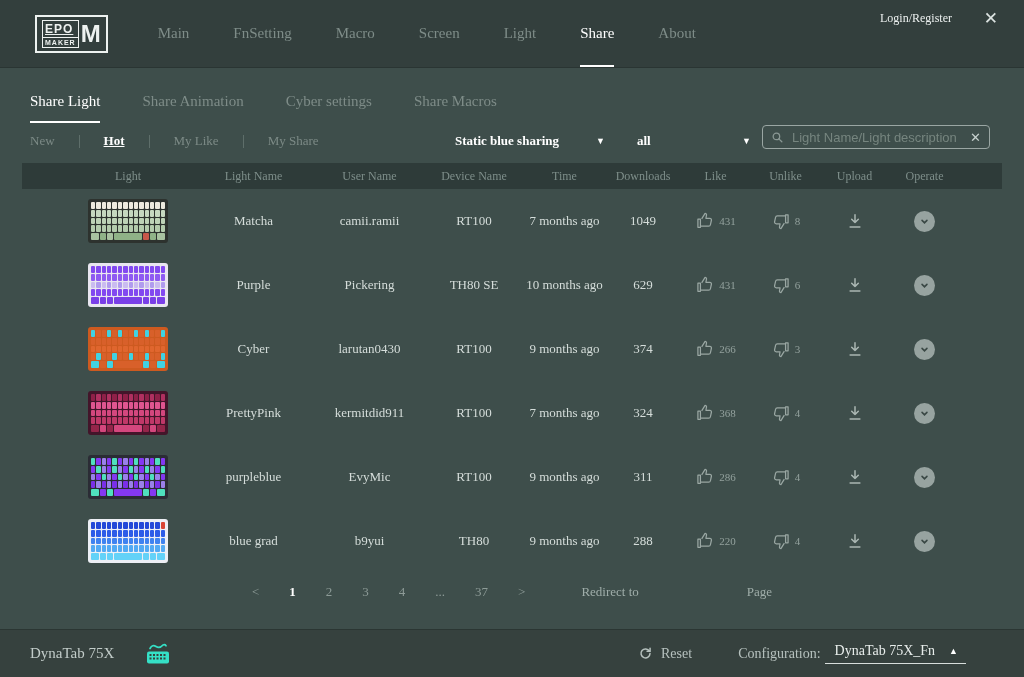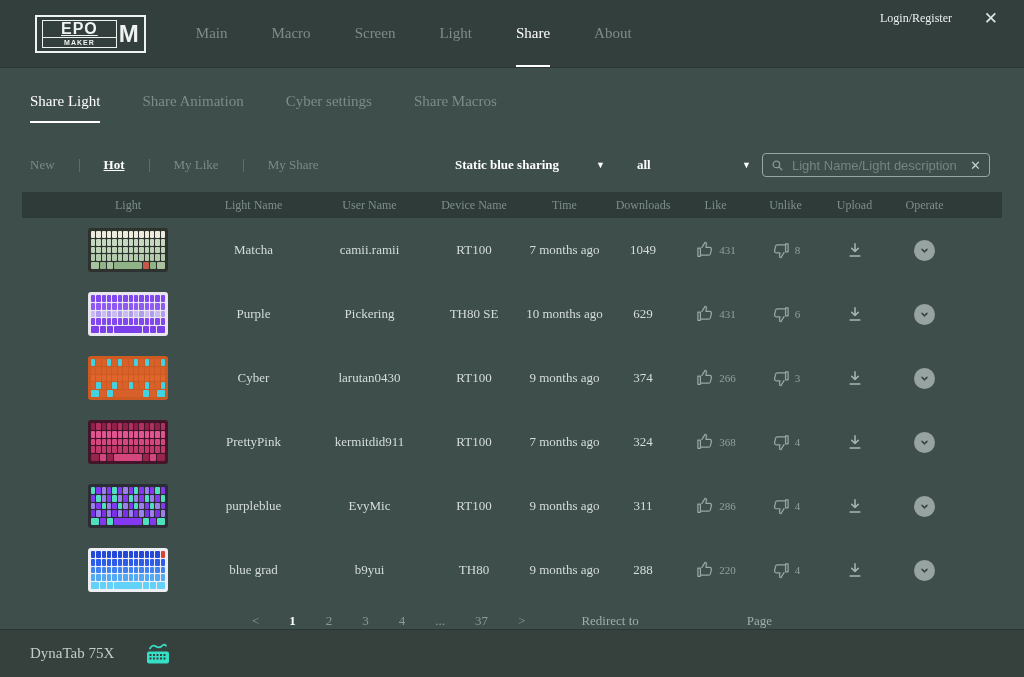--- a/index.html
+++ b/index.html
@@ -14,40 +14,40 @@
     position:relative;height:67px;background:#333F3D;
     border-bottom:1px solid #2A3533;
     display:flex;align-items:center;
   }
   .logo{
     margin-left:35px;display:flex;align-items:stretch;
     border:2px solid #EEF2F0;padding:3px 5px;color:#EEF2F0;
     font-family:"Liberation Sans",sans-serif;height:38px;box-sizing:border-box;
   }
   .logo-left{display:flex;flex-direction:column;justify-content:space-between;}
-  .logo-epo{font-size:16px;font-weight:bold;letter-spacing:1px;line-height:16px;border:1px solid #EEF2F0;padding:0 18px;border-bottom:none;text-decoration:underline;}
+  .logo-epo{font-size:12px;font-weight:bold;letter-spacing:1px;line-height:16px;border:1px solid #EEF2F0;padding:0 2px;border-bottom:none;text-decoration:underline;}
   .logo-maker{font-size:7px;font-weight:bold;letter-spacing:1px;border:1px solid #EEF2F0;padding:1px 2px;text-align:center;}
   .logo-m{font-size:24px;font-weight:bold;line-height:28px;margin-left:2px;}
   .nav{display:flex;align-items:center;height:100%;margin-left:50px;gap:44px;}
   .nav-item{
     position:relative;height:100%;display:flex;align-items:center;
     font-size:15px;color:#7E8C88;cursor:pointer;white-space:nowrap;
   }
   .nav-item.active{color:#FFFFFF;}
   .nav-item.active::after{
     content:"";position:absolute;left:0;right:0;bottom:0;height:2px;background:#FFFFFF;
   }
   .login{position:absolute;top:11px;right:72px;font-size:12px;color:#EDF1F0;cursor:pointer;}
   .close-x{position:absolute;top:8px;right:26px;font-size:17px;color:#DCE3E1;cursor:pointer;font-family:"Liberation Sans",sans-serif;}
   
   .subtabs{display:flex;gap:42px;margin:25px 0 0 30px;}
   .subtab{font-size:15px;color:#7E8C88;padding-bottom:11px;cursor:pointer;}
   .subtab.active{color:#FFFFFF;border-bottom:2px solid #FFFFFF;}
   
-  .filterrow{position:relative;height:26px;margin-top:29px;display:flex;align-items:center;}
+  .filterrow{position:relative;height:26px;margin-top:0;display:flex;align-items:flex-end;}
   .filters{display:flex;align-items:center;margin-left:30px;}
   .filter-link{font-size:13px;color:#7C8A86;cursor:pointer;}
   .filter-link.active{color:#FFFFFF;font-weight:bold;text-decoration:underline;}
   .filter-sep{width:1px;height:13px;background:#5E6E6A;margin:0 24px;}
   .dropdown{position:absolute;display:flex;align-items:center;justify-content:space-between;cursor:pointer;}
   .dd1{left:455px;width:150px;}
   .dd2{left:637px;width:114px;}
   .dd-value{font-size:13px;font-weight:bold;color:#FFFFFF;}
   .dd-arrow{font-size:9px;color:#FFFFFF;font-family:"Liberation Sans",sans-serif;}
   .searchbox{
@@ -120,20 +120,21 @@
 <div class="topbar">
   <div class="logo">
     <div class="logo-left">
       <div class="logo-epo">EPO</div>
       <div class="logo-maker">MAKER</div>
     </div>
     <div class="logo-m">M</div>
   </div>
   <div class="nav" id="nav-items">
       <div class="nav-item">Main</div>
+      <div class="nav-item">FnSetting</div>
       <div class="nav-item">Macro</div>
       <div class="nav-item">Screen</div>
       <div class="nav-item">Light</div>
       <div class="nav-item active">Share</div>
       <div class="nav-item">About</div>
     </div>
   <div class="login">Login/Register</div>
   <div class="close-x">✕</div>
 </div>
 
@@ -1000,13 +1001,29 @@
           <rect x="16" y="12" width="2" height="2"></rect>
           <rect x="19.5" y="12" width="2" height="2"></rect>
         <rect x="5.5" y="15.5" width="2" height="2"></rect>
           <rect x="9" y="15.5" width="2" height="2"></rect>
           <rect x="12.5" y="15.5" width="2" height="2"></rect>
           <rect x="16" y="15.5" width="2" height="2"></rect>
           <rect x="19.5" y="15.5" width="2" height="2"></rect>
       </g>
     </svg>
   </span>
+  <div class="bottom-right">
+    <div class="reset">
+      <svg width="15" height="15" viewBox="0 0 24 24" fill="none" stroke="#B6C1BE" stroke-width="2.4" stroke-linecap="round">
+        <path d="M18.2 8.2 A7.2 7.2 0 1 0 19.2 12"></path>
+        <path d="M19.3 3.6 v4.8 h-4.8"></path>
+      </svg>
+      <span>Reset</span>
+    </div>
+    <div class="config">
+      <span class="config-label">Configuration:</span>
+      <span class="config-select">
+        <span class="config-value">DynaTab 75X_Fn</span>
+        <span class="config-arrow">▲</span>
+      </span>
+    </div>
+  </div>
 </div>
 
 </body></html>

